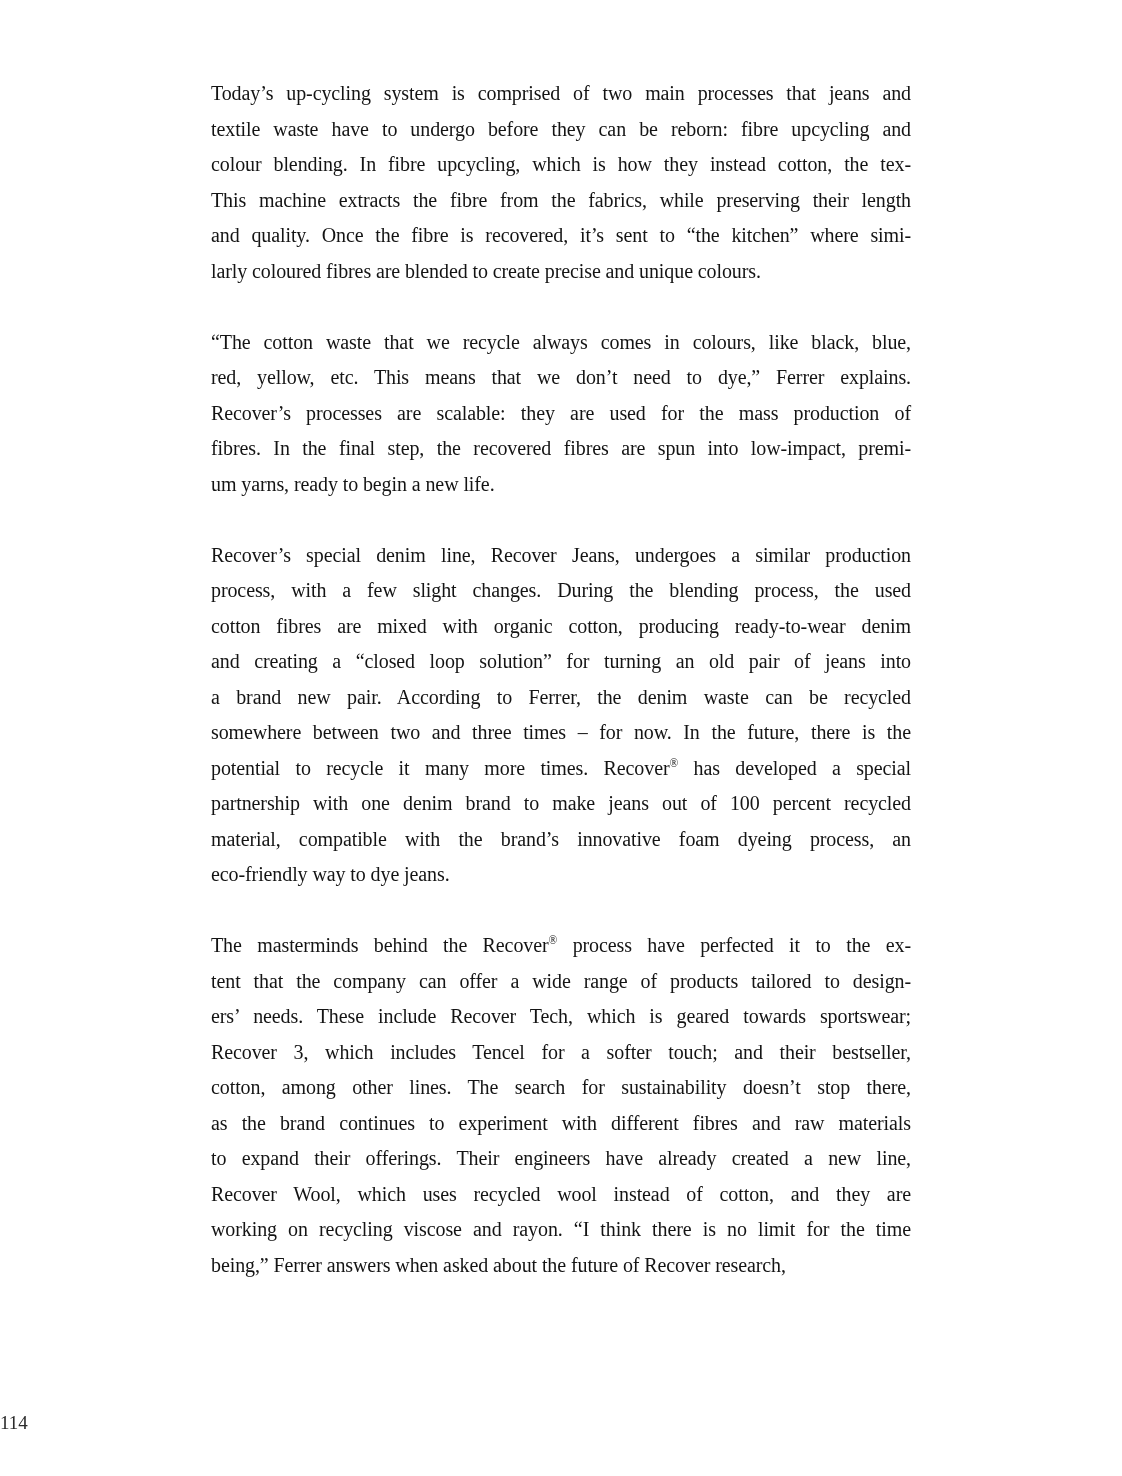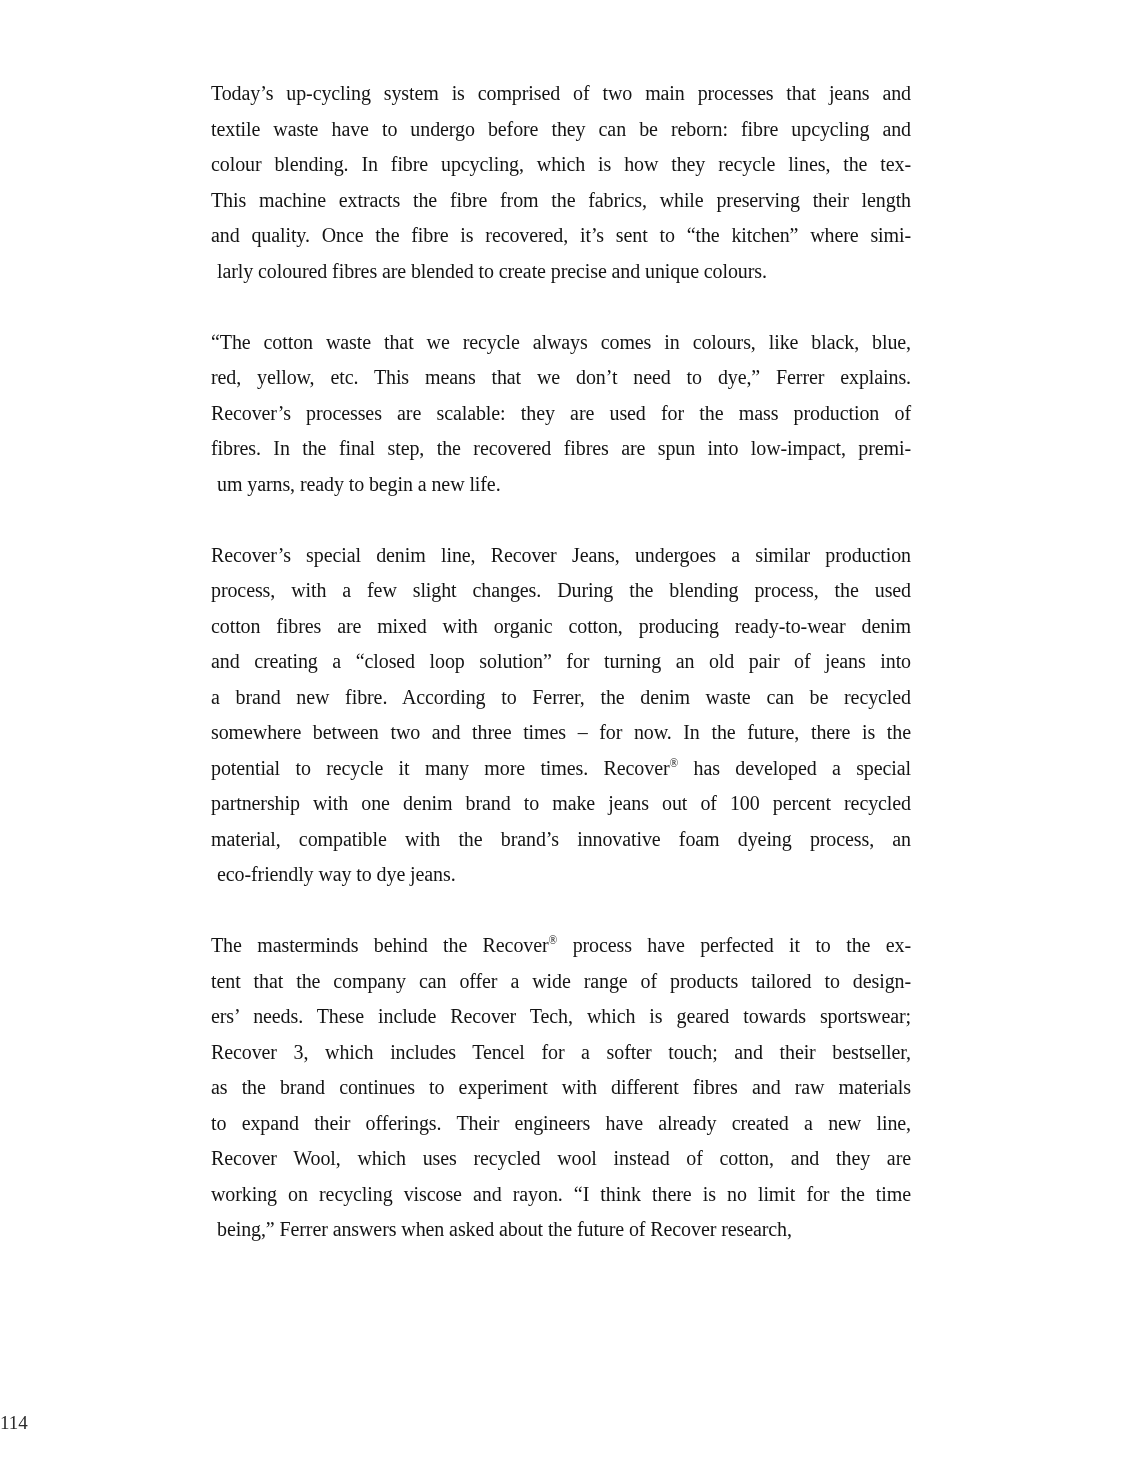--- a/index.html
+++ b/index.html
@@ -34,21 +34,20 @@
     white-space: nowrap;
     height: 35.5px;
     line-height: 35.5px;
     font-size: 20px;
     letter-spacing: -0.1px;
     text-align: justify;
     text-align-last: justify;
   }
   .line.last {
     text-align-last: left;
-    margin-left: 6px;
   }
   .line sup {
     font-size: 0.58em;
     line-height: 0;
     vertical-align: super;
   }
   .footer {
     position: absolute;
     left: 0;
     top: 1412px;
@@ -58,49 +57,50 @@
   }
 </style>
 </head>
 <body>
 
 <div class="page">
   <div class="text-block">
       <div class="paragraph">
         <div class="line">Today’s up-cycling system is comprised of two main processes that jeans and</div>
         <div class="line">textile waste have to undergo before they can be reborn: fibre upcycling and</div>
-        <div class="line">colour blending. In fibre upcycling, which is how they recycle lines, the tex-</div>
+        <div class="line">colour blending. In fibre upcycling, which is how they instead cotton, the tex-</div>
         <div class="line">This machine extracts the fibre from the fabrics, while preserving their length</div>
         <div class="line">and quality. Once the fibre is recovered, it’s sent to “the kitchen” where simi-</div>
         <div class="line last">larly coloured fibres are blended to create precise and unique colours.</div>
       </div>
       <div class="paragraph">
         <div class="line">“The cotton waste that we recycle always comes in colours, like black, blue,</div>
         <div class="line">red, yellow, etc. This means that we don’t need to dye,” Ferrer explains.</div>
         <div class="line">Recover’s processes are scalable: they are used for the mass production of</div>
         <div class="line">fibres. In the final step, the recovered fibres are spun into low-impact, premi-</div>
         <div class="line last">um yarns, ready to begin a new life.</div>
       </div>
       <div class="paragraph">
         <div class="line">Recover’s special denim line, Recover Jeans, undergoes a similar production</div>
         <div class="line">process, with a few slight changes. During the blending process, the used</div>
         <div class="line">cotton fibres are mixed with organic cotton, producing ready-to-wear denim</div>
         <div class="line">and creating a “closed loop solution” for turning an old pair of jeans into</div>
-        <div class="line">a brand new fibre. According to Ferrer, the denim waste can be recycled</div>
+        <div class="line">a brand new pair. According to Ferrer, the denim waste can be recycled</div>
         <div class="line">somewhere between two and three times – for now. In the future, there is the</div>
         <div class="line">potential to recycle it many more times. Recover<sup>®</sup> has developed a special</div>
         <div class="line">partnership with one denim brand to make jeans out of 100 percent recycled</div>
         <div class="line">material, compatible with the brand’s innovative foam dyeing process, an</div>
         <div class="line last">eco-friendly way to dye jeans.</div>
       </div>
       <div class="paragraph">
         <div class="line">The masterminds behind the Recover<sup>®</sup> process have perfected it to the ex-</div>
         <div class="line">tent that the company can offer a wide range of products tailored to design-</div>
         <div class="line">ers’ needs. These include Recover Tech, which is geared towards sportswear;</div>
         <div class="line">Recover 3, which includes Tencel for a softer touch; and their bestseller,</div>
+        <div class="line">cotton, among other lines. The search for sustainability doesn’t stop there,</div>
         <div class="line">as the brand continues to experiment with different fibres and raw materials</div>
         <div class="line">to expand their offerings. Their engineers have already created a new line,</div>
         <div class="line">Recover Wool, which uses recycled wool instead of cotton, and they are</div>
         <div class="line">working on recycling viscose and rayon. “I think there is no limit for the time</div>
         <div class="line last">being,” Ferrer answers when asked about the future of Recover research,</div>
       </div>
     </div>
   <div class="footer">114</div>
 </div>
 

